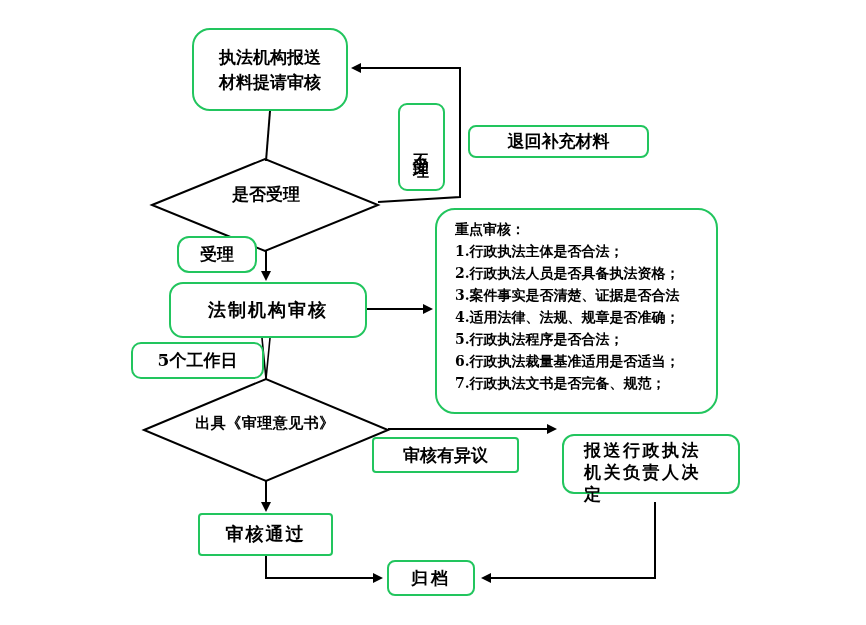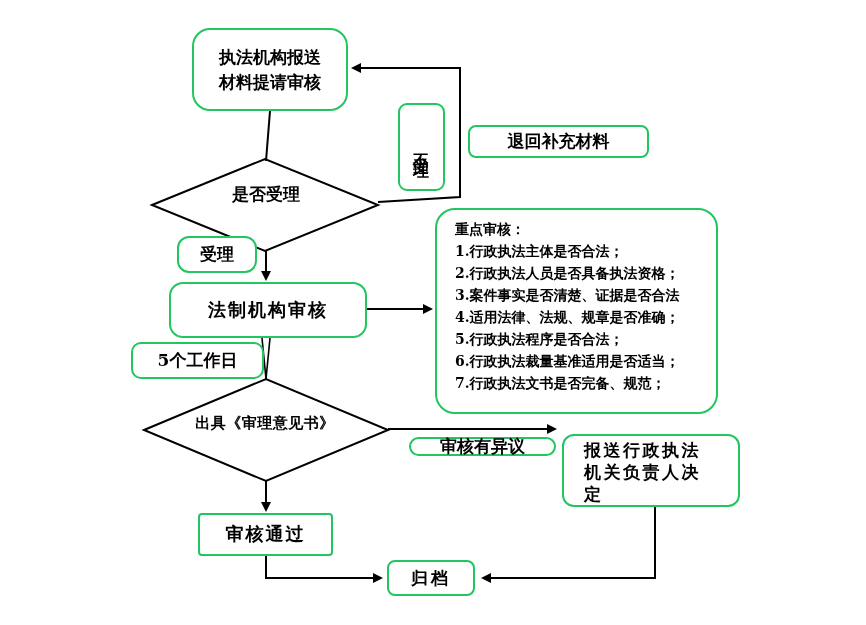--- a/index.html
+++ b/index.html
@@ -42,23 +42,23 @@
   .n-return{left:468px;top:125px;width:181px;height:33px;border-radius:8px;font-size:17px;}
   .n-accepted{left:177px;top:236px;width:80px;height:37px;border-radius:12px;font-size:17px;}
   .n-review{left:169px;top:282px;width:198px;height:56px;border-radius:14px;font-size:18px;letter-spacing:2px;}
   .n-fivedays{left:123px;top:342px;width:133px;height:37px;border-radius:10px;font-size:17px;margin-left:8px;}
   .n-keypoints{
     left:435px;top:208px;width:283px;height:206px;border-radius:20px;
     display:block;text-align:left;
     padding:8px 0 0 18px;
     font-size:14px;line-height:22px;
   }
-  .n-objection{left:409px;top:437px;width:147px;height:19px;border-radius:14px;font-size:17px;}
+  .n-objection{left:372px;top:437px;width:147px;height:36px;border-radius:4px;font-size:17px;}
   .n-leader{
-    left:562px;top:434px;width:178px;height:73px;border-radius:12px;
+    left:562px;top:434px;width:178px;height:60px;border-radius:12px;
     display:block;text-align:left;
     padding:3px 30px 0 20px;
     font-size:17px;line-height:22px;letter-spacing:2.5px;
   }
   .n-passed{left:198px;top:513px;width:135px;height:43px;border-radius:4px;font-size:18px;letter-spacing:2px;}
   .n-archive{left:387px;top:560px;width:88px;height:36px;border-radius:8px;font-size:17px;letter-spacing:3px;}
   .l-accept{left:196px;top:183px;width:140px;font-size:17px;}
   .l-opinion{left:145px;top:414px;width:240px;font-size:15px;letter-spacing:0.5px;}
   .sub-line{white-space:nowrap;}
 </style>

